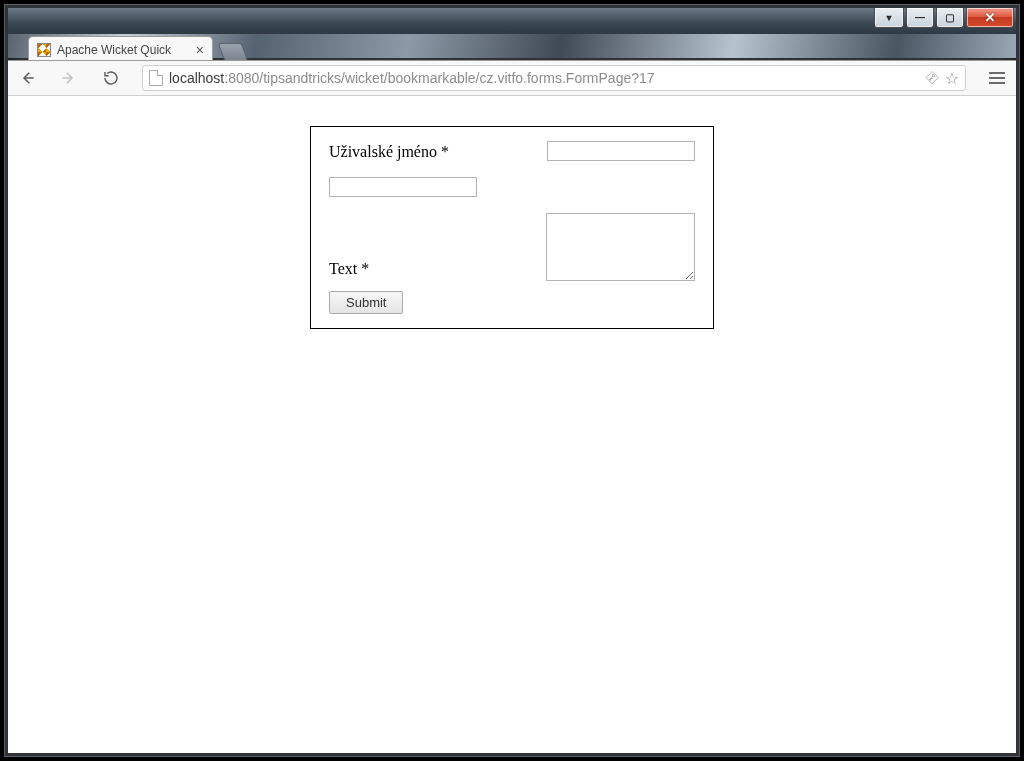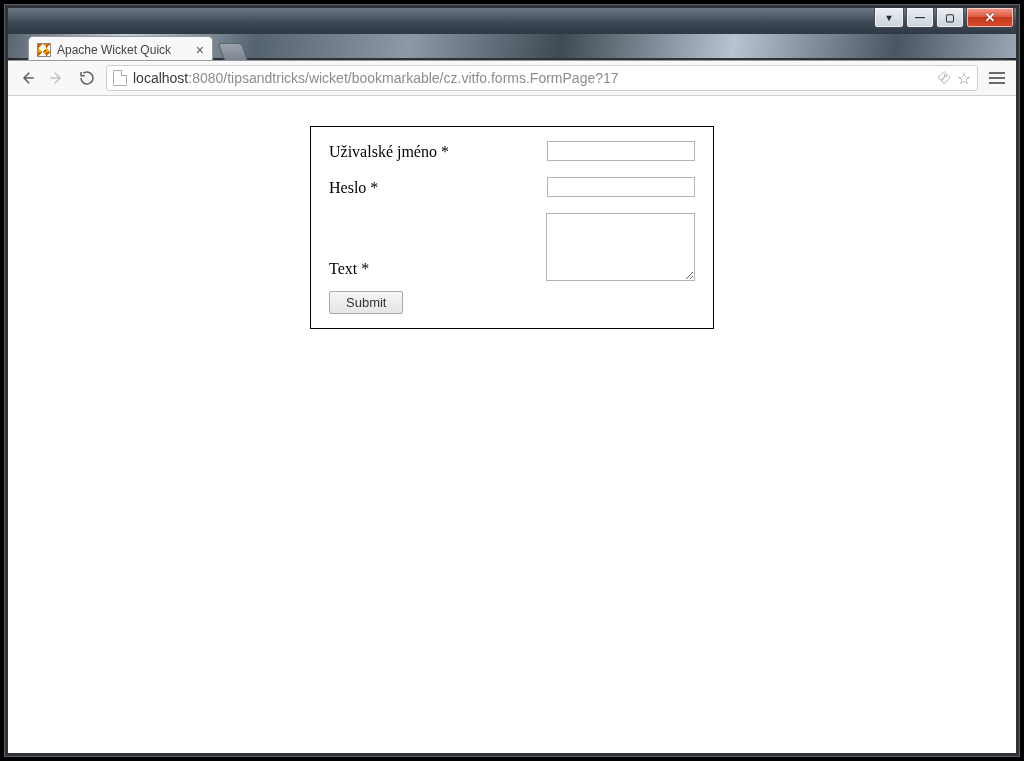--- a/index.html
+++ b/index.html
@@ -146,21 +146,21 @@
     position:absolute;
     top:56px; left:4px; right:4px;
     height:36px;
     background:#f8f8f8;
     border-top:1px solid #9a9a9a;
     border-bottom:1px solid #cfcfcf;
     display:flex;
     align-items:center;
     padding:0 8px;
     z-index:6;
-    gap:8px;
+    gap:20px;
   }
   .nav-btn {
     width:22px; height:22px;
     display:flex; align-items:center; justify-content:center;
     color:#5f5f5f;
   }
   .nav-btn.disabled { color:#c3c3c3; }
   .nav-btn svg { width:18px; height:18px; }
   .omnibox {
     flex:1 1 auto;
@@ -359,21 +359,20 @@
 
     <div class="viewport">
       <div class="form-box">
 
         <div class="form-row">
           <div class="form-label">Uživalské jméno *</div>
           <input class="text-input" type="text" value="" style="">
         </div>
 
         <div class="form-row">
-          <div class="form-label">Heslo *</div>
           <input class="text-input" type="password" value="" style="">
         </div>
 
         <div class="form-row textarea-row">
           <div class="form-label">Text *</div>
           <textarea class="textarea-input" value="" style=""></textarea>
         </div>
 
         <button class="submit-btn">Submit</button>
       </div>

